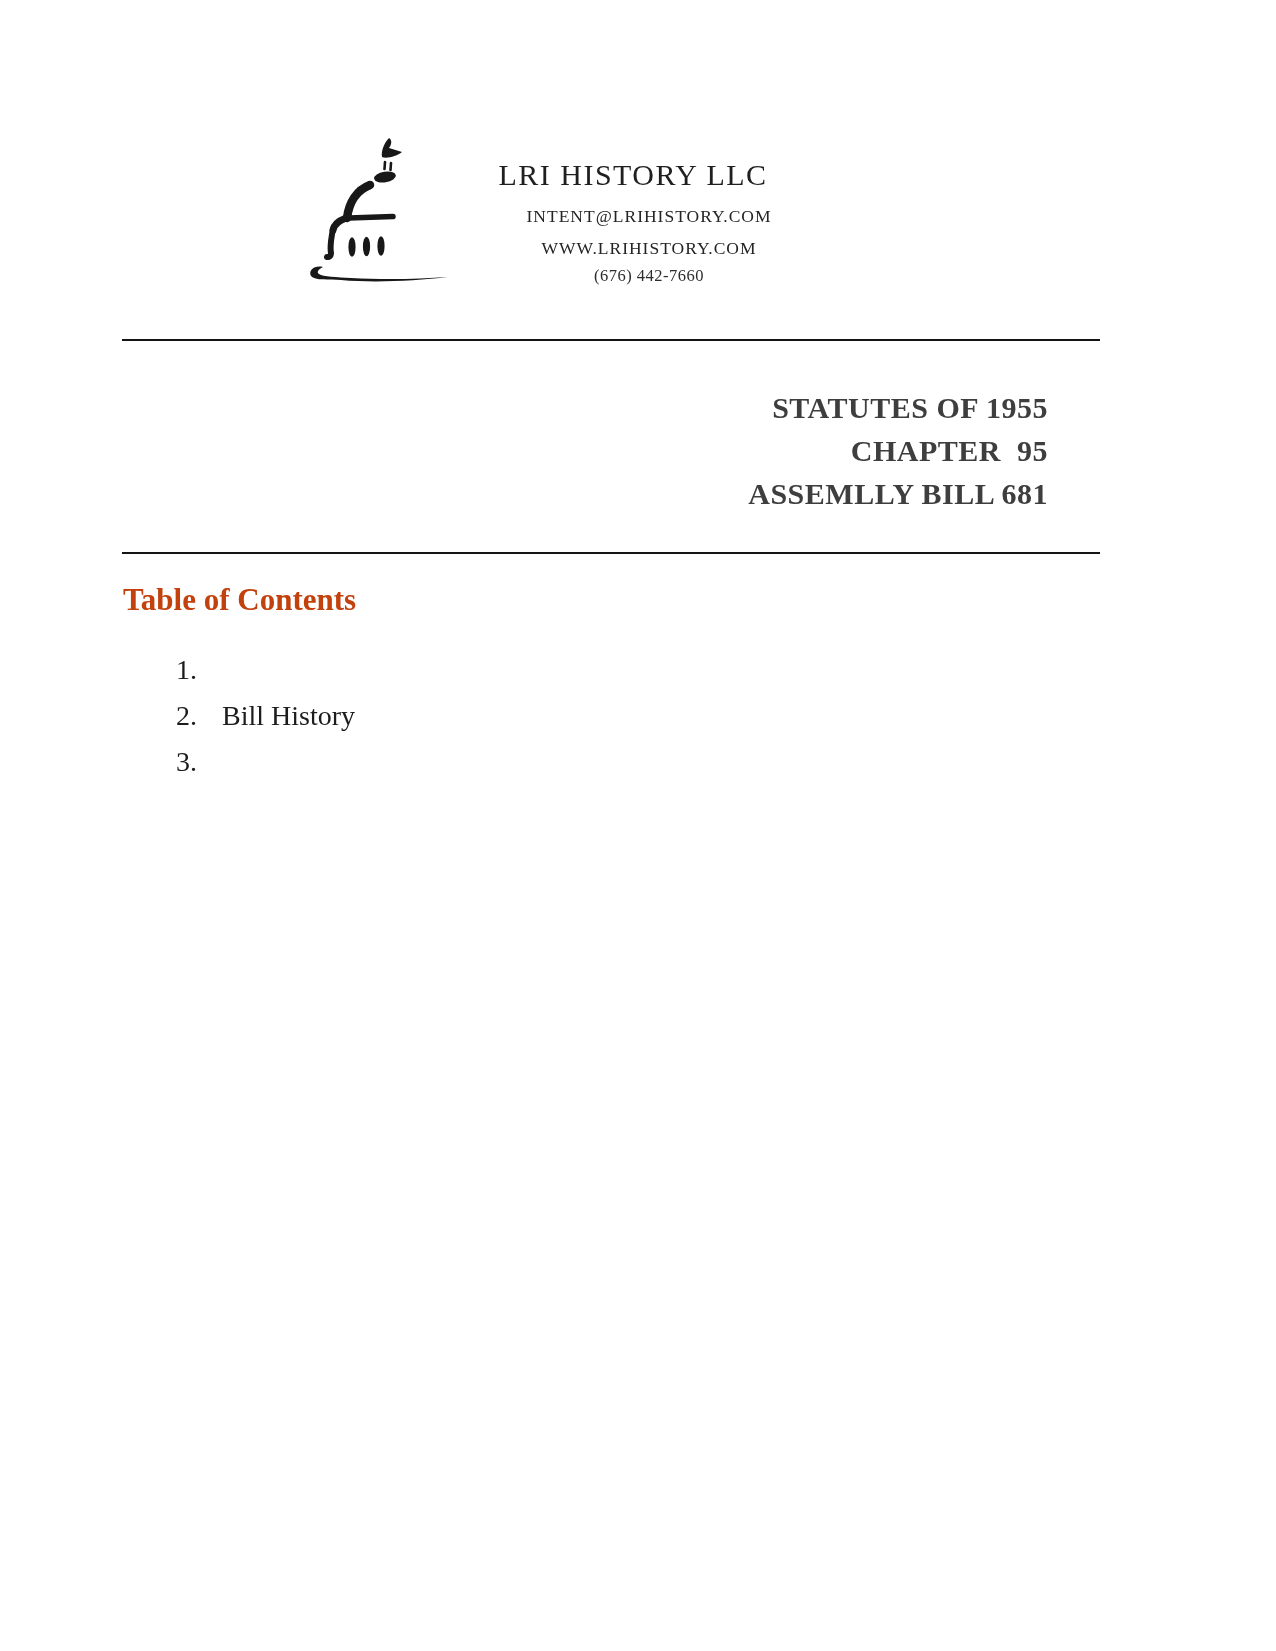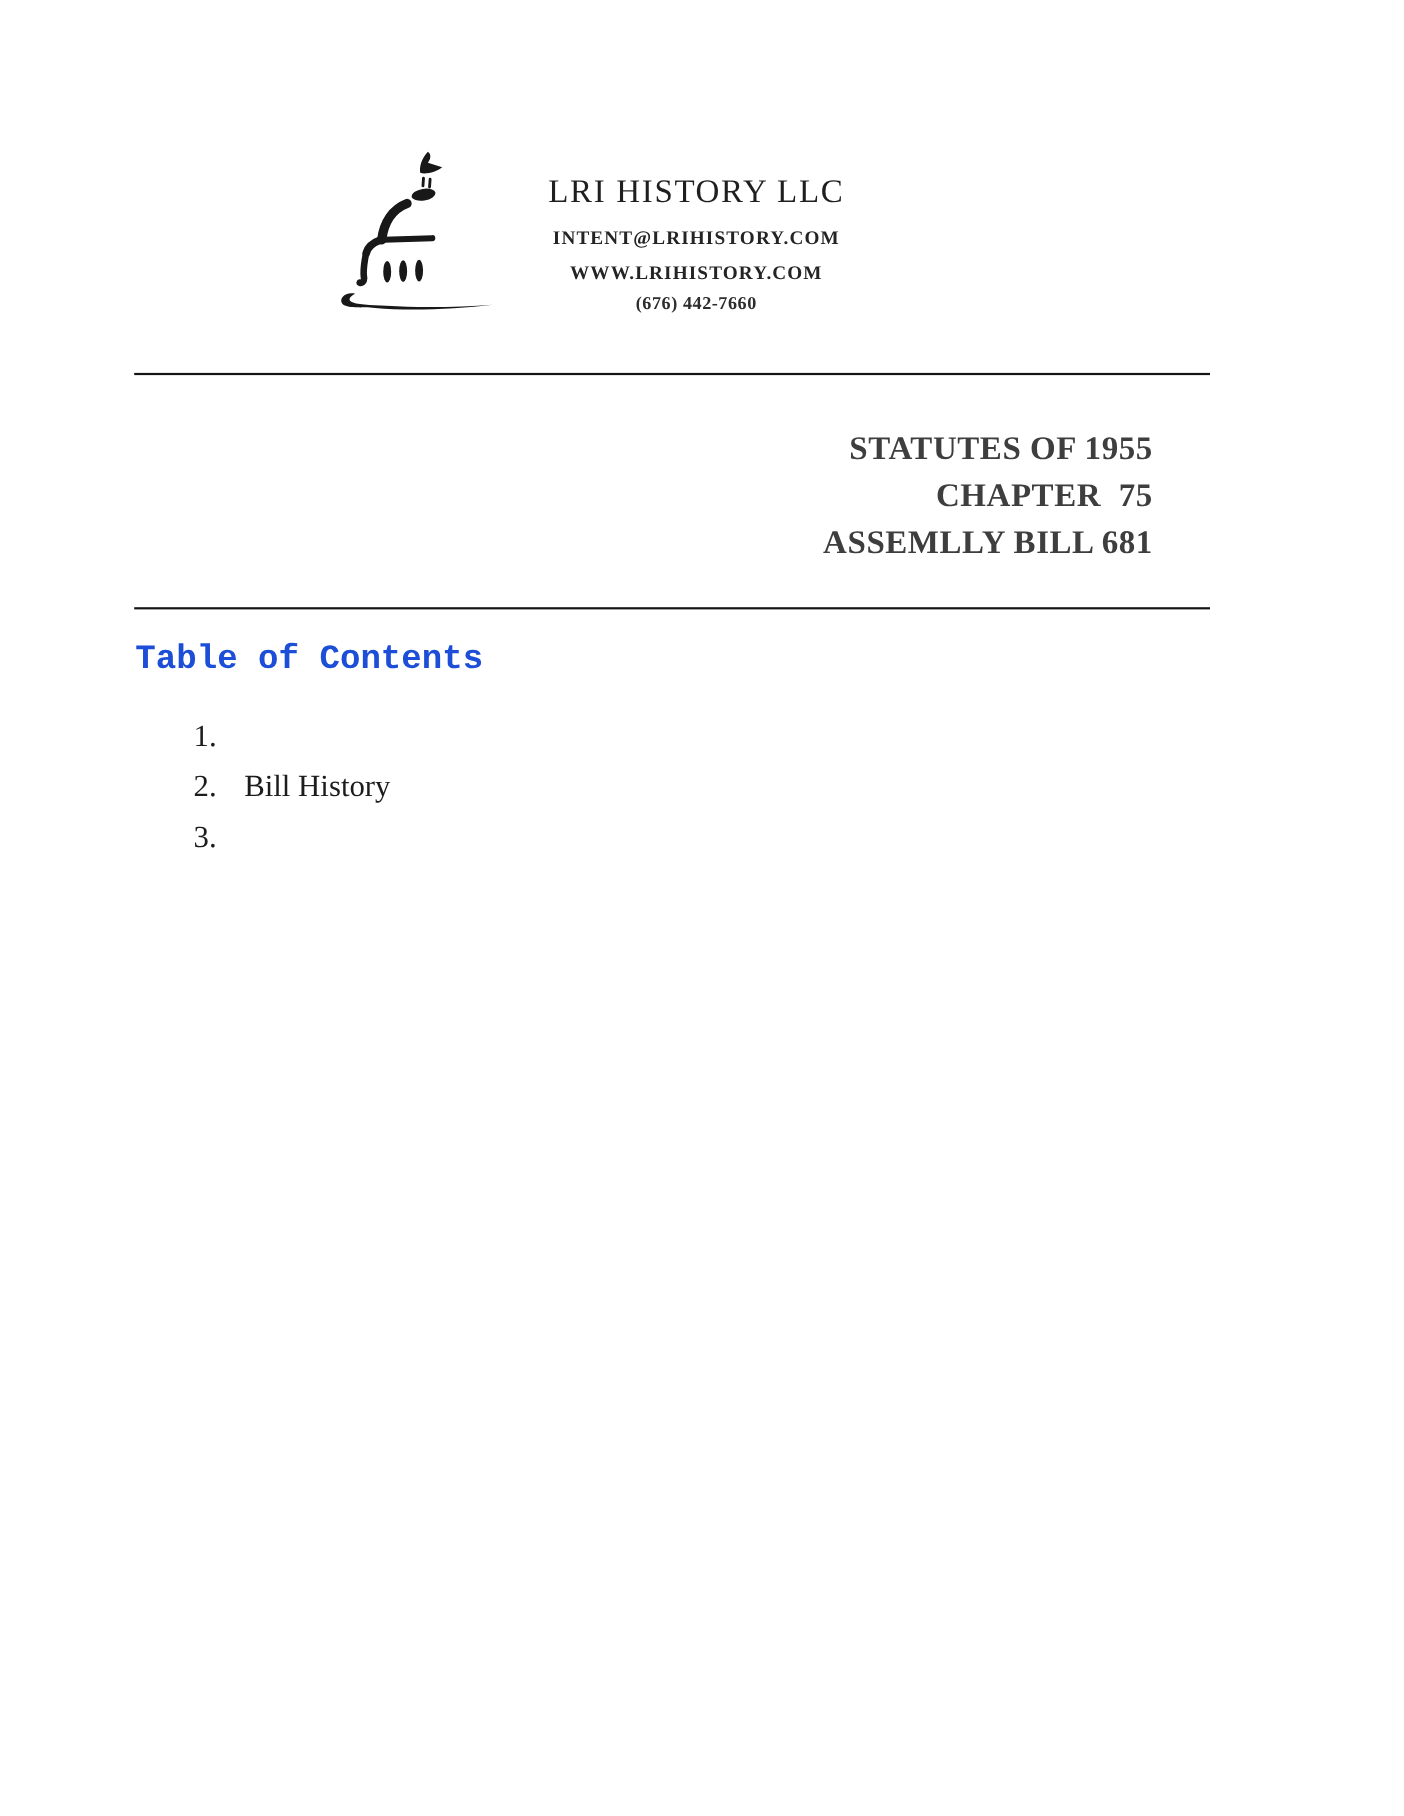--- a/index.html
+++ b/index.html
@@ -35,27 +35,26 @@
     position: absolute;
     left: 0; top: 160px; width: 100%;
     font-size: 30px;
     line-height: 1;
     letter-spacing: 1.5px;
     color: #1f1f1f;
     white-space: nowrap;
   }
   .contact-line {
     position: absolute;
-    left: 0; width: 100%;
+    left: 16px; width: 100%;
     font-size: 17.5px;
     line-height: 1;
     letter-spacing: 1px;
     color: #242424;
     white-space: nowrap;
-    font-weight: bold;
   }
   .contact-email   { top: 208px; }
   .contact-website { top: 240px; }
   .contact-phone   { top: 268px; font-size: 16.5px; letter-spacing: 0.5px; color: #2d2d2d; }
 
   
   .rule {
     position: absolute;
     left: 122px;
     width: 978px;
@@ -80,23 +79,22 @@
   .reference .ref-line { white-space: pre; }
 
   
   .toc-heading {
     position: absolute;
     left: 123px;
     top: 584px;
     font-size: 31px;
     line-height: 1;
     font-weight: bold;
-    color: #1d4ed8;
+    color: #c2410c;
     white-space: nowrap;
-    font-family: Liberation Mono, monospace;
   }
   .toc-list {
     position: absolute;
     left: 176px;
     top: 647px;
     list-style: none;
   }
   .toc-item {
     display: flex;
     font-size: 28px;
@@ -149,21 +147,21 @@
       <div class="contact-line contact-email">INTENT@LRIHISTORY.COM</div>
       <div class="contact-line contact-website">WWW.LRIHISTORY.COM</div>
       <div class="contact-line contact-phone">(676) 442-7660</div>
     </div>
   </header>
 
   <div class="rule rule-top"></div>
 
   <section class="reference">
     <div class="ref-line">STATUTES OF 1955</div>
-    <div class="ref-line">CHAPTER  75</div>
+    <div class="ref-line">CHAPTER  95</div>
     <div class="ref-line">ASSEMLLY BILL 681</div>
   </section>
 
   <div class="rule rule-bottom"></div>
 
   <section>
     <h2 class="toc-heading">Table of Contents</h2>
     <ol class="toc-list">
       <li class="toc-item">
         <span class="num">1.</span>

